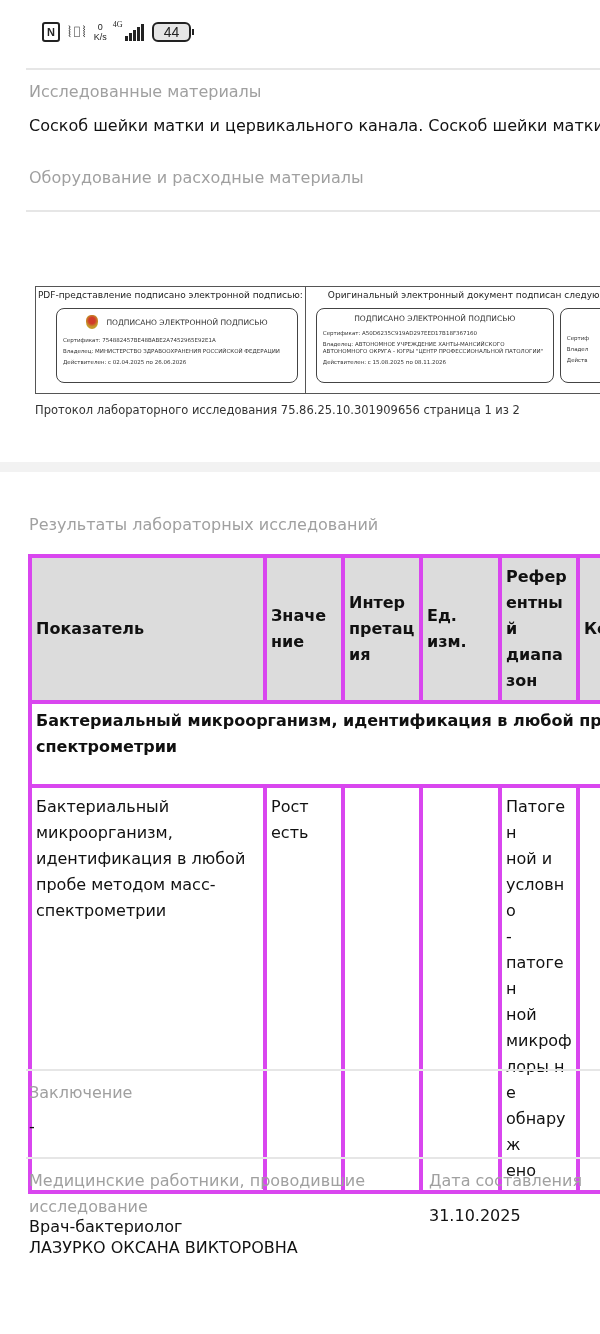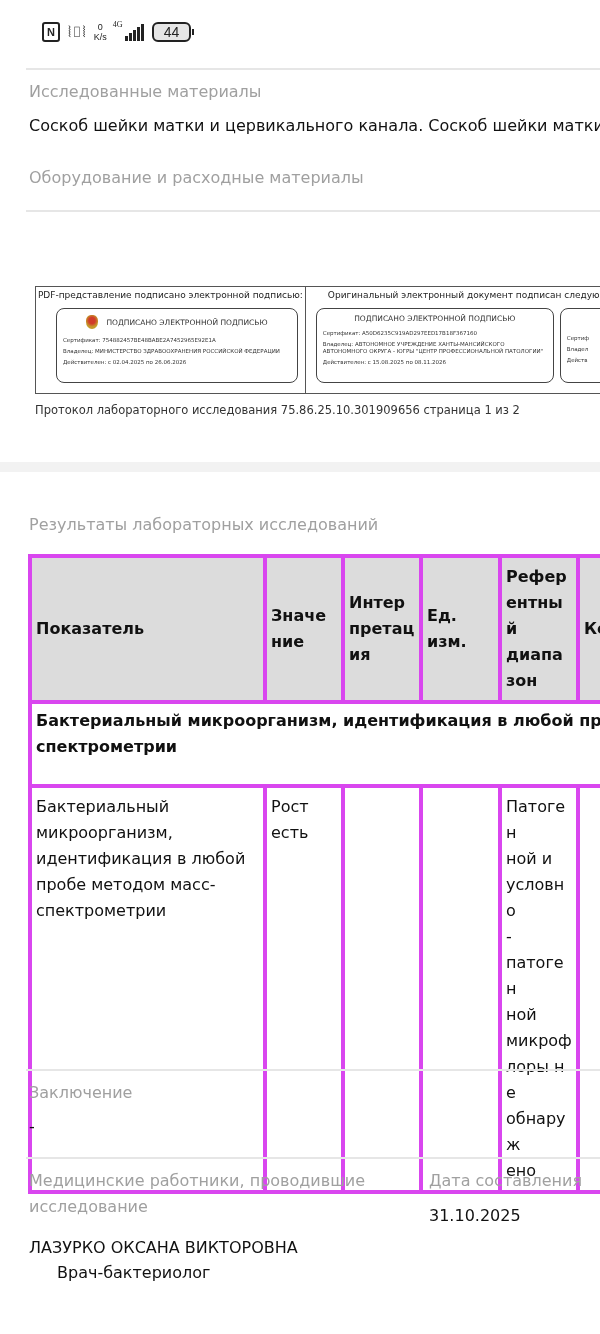--- a/index.html
+++ b/index.html
@@ -171,16 +171,16 @@
 
 <div class="divider" style="top:1069px"></div>
 
 <div class="label" style="top:1083px">Заключение</div>
 <div class="value" style="top:1117px">-</div>
 
 <div class="divider" style="top:1157px"></div>
 
 <div class="bottom-label" style="left:29px; top:1168px; width:360px;">Медицинские работники, проводившие исследование</div>
 <div class="bottom-value" style="left:29px; top:1235px;">ЛАЗУРКО ОКСАНА ВИКТОРОВНА</div>
-<div class="bottom-value" style="left:29px; top:1260px;margin-left:28px;">Врач-бактериолог</div>
+<div class="bottom-value" style="left:29px; top:1214px;">Врач-бактериолог</div>
 
 <div class="bottom-label" style="left:429px; top:1168px;">Дата составления</div>
 <div class="bottom-value" style="left:429px; top:1203px;">31.10.2025</div>
 
 </body></html>

